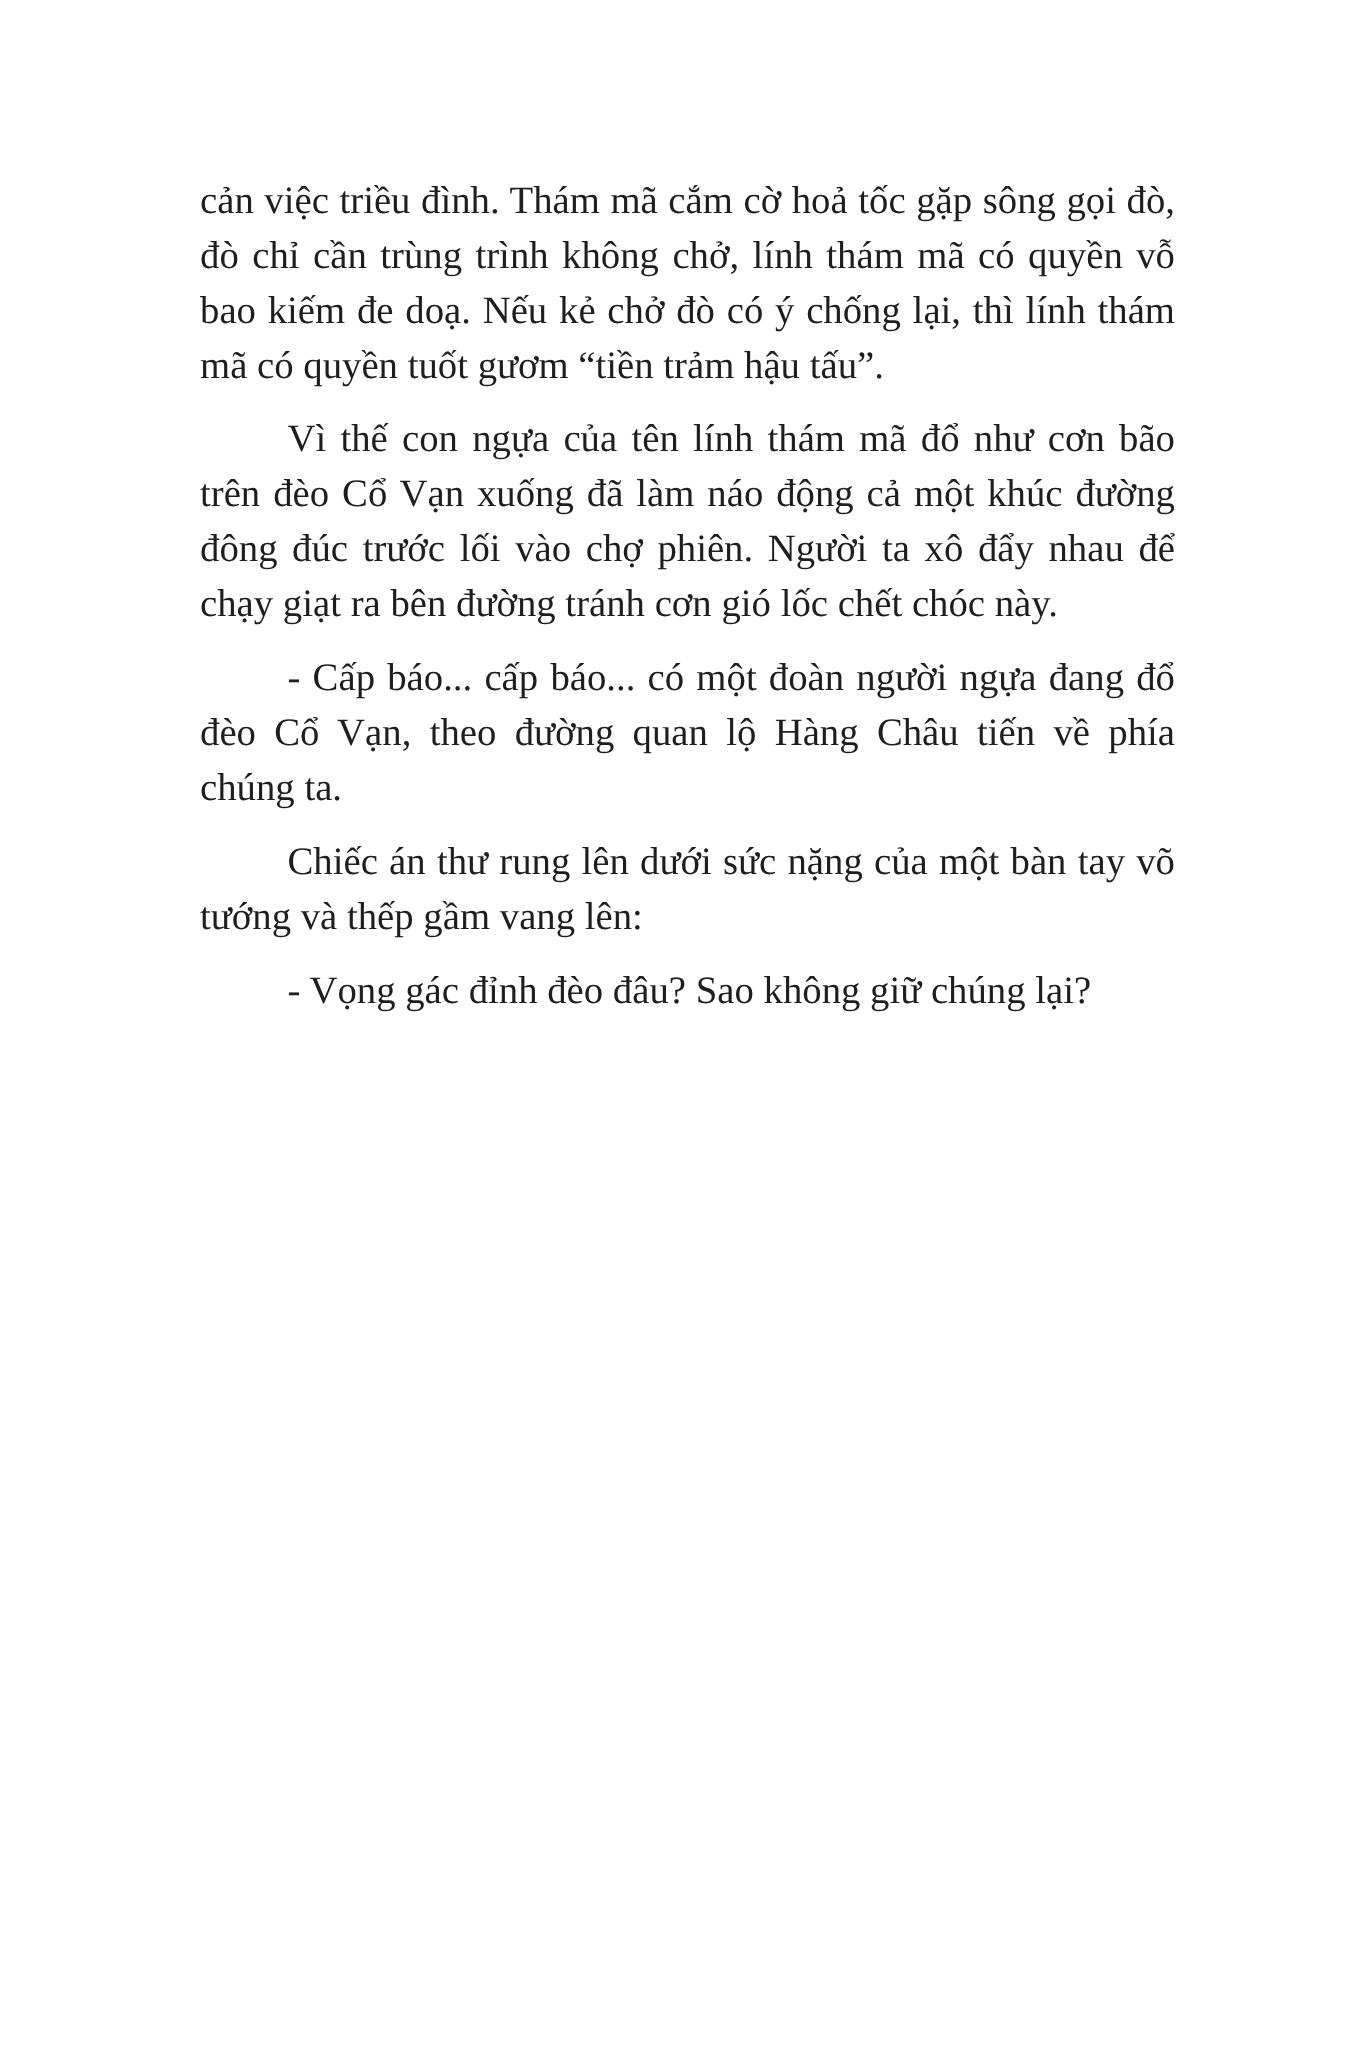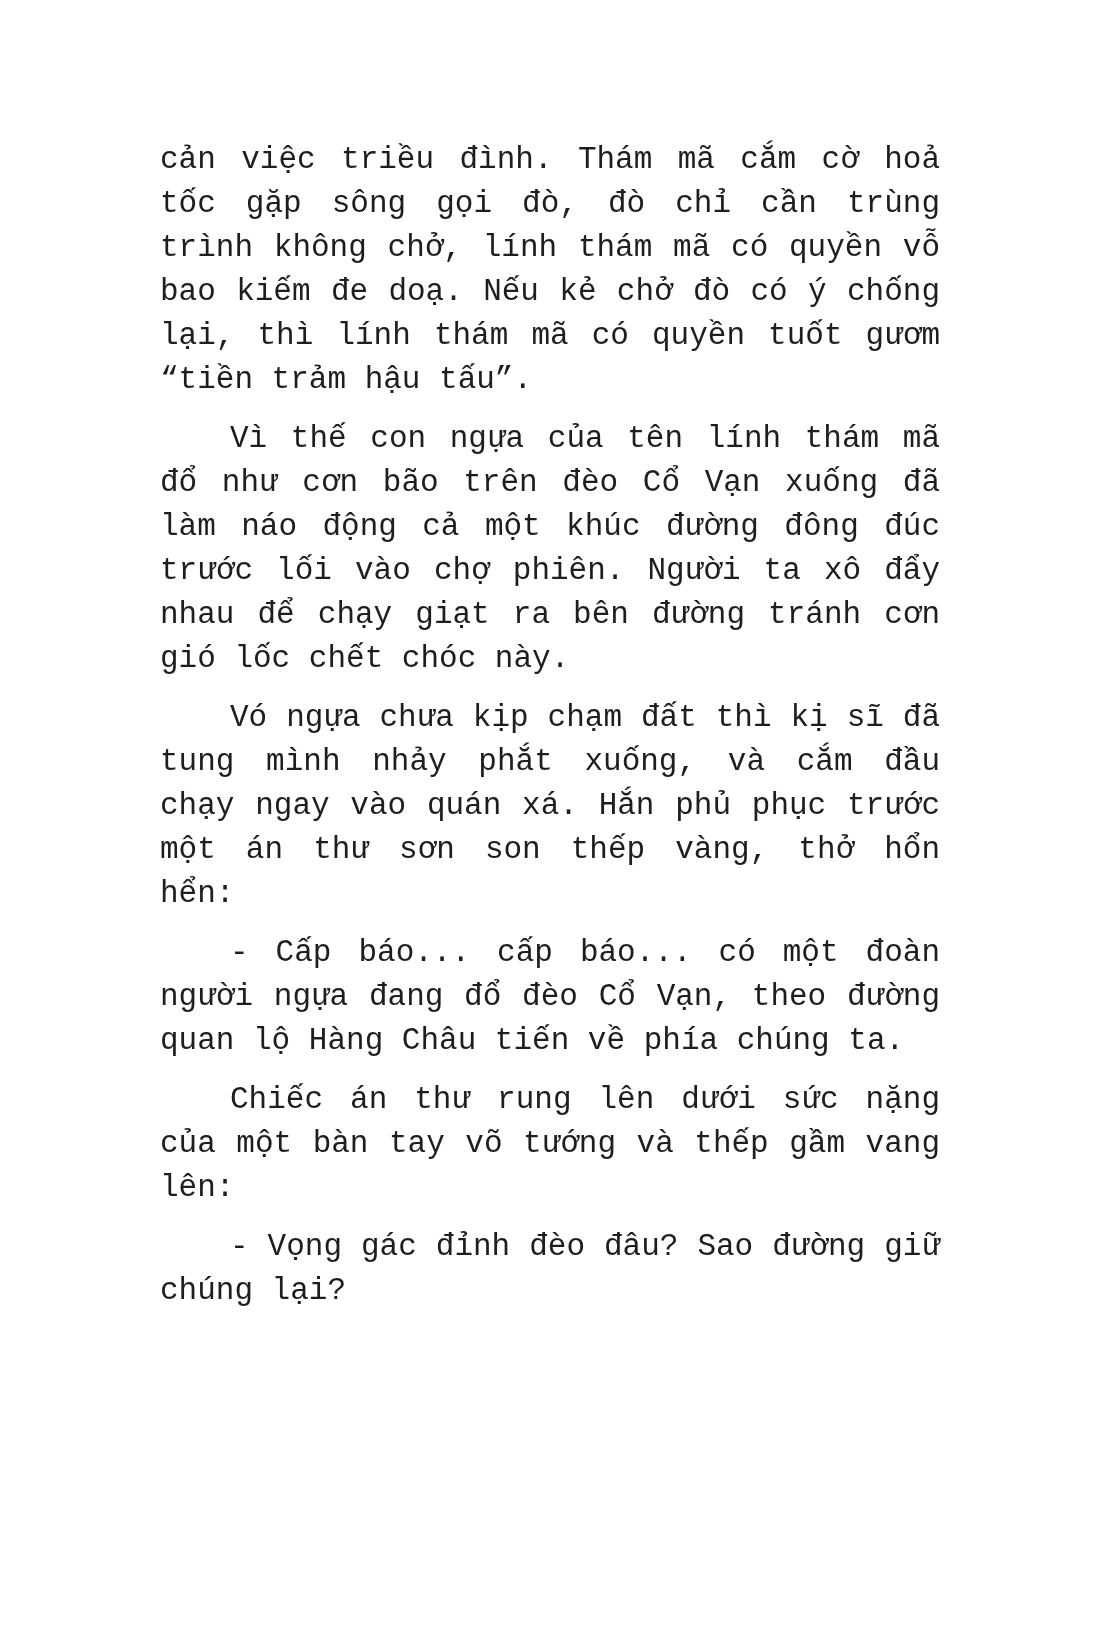--- a/index.html
+++ b/index.html
@@ -6,21 +6,21 @@
     margin: 0;
     padding: 0;
     background: #ffffff;
   }
   .page {
     position: relative;
     width: 1095px;
     height: 1358px;
     background: #ffffff;
     overflow: hidden;
-    font-family: Liberation Mono, monospace;
+    font-family: Liberation Serif, serif;
     color: #1e1e1e;
   }
   .text-block {
     position: absolute;
     left: 160px;
     top: 138px;
     width: 780px;
     font-size: 31px;
     line-height: 44px;
     text-align: justify;
@@ -44,19 +44,18 @@
     color: #1e1e1e;
   }
 </style>
 </head>
 <body>
 
 <div class="page">
   <div class="text-block">
     <p class="no-indent">cản việc triều đình. Thám mã cắm cờ hoả tốc gặp sông gọi đò, đò chỉ cần trùng trình không chở, lính thám mã có quyền vỗ bao kiếm đe doạ. Nếu kẻ chở đò có ý chống lại, thì lính thám mã có quyền tuốt gươm “tiền trảm hậu tấu”.</p>
     <p>Vì thế con ngựa của tên lính thám mã đổ như cơn bão trên đèo Cổ Vạn xuống đã làm náo động cả một khúc đường đông đúc trước lối vào chợ phiên. Người ta xô đẩy nhau để chạy giạt ra bên đường tránh cơn gió lốc chết chóc này.</p>
-    <p>Vó ngựa chưa kịp chạm đất thì kị sĩ đã tung mình nhảy phắt xuống, và cắm đầu chạy ngay vào quán xá. Hắn phủ phục trước một án thư sơn son thếp vàng, thở hổn hển:</p>
     <p>- Cấp báo... cấp báo... có một đoàn người ngựa đang đổ đèo Cổ Vạn, theo đường quan lộ Hàng Châu tiến về phía chúng ta.</p>
     <p>Chiếc án thư rung lên dưới sức nặng của một bàn tay võ tướng và thếp gầm vang lên:</p>
-    <p>- Vọng gác đỉnh đèo đâu? Sao đường giữ chúng lại?</p>
+    <p>- Vọng gác đỉnh đèo đâu? Sao không giữ chúng lại?</p>
   </div>
   <div class="page-number">– 13 –</div>
 </div>
 
 </body></html>

